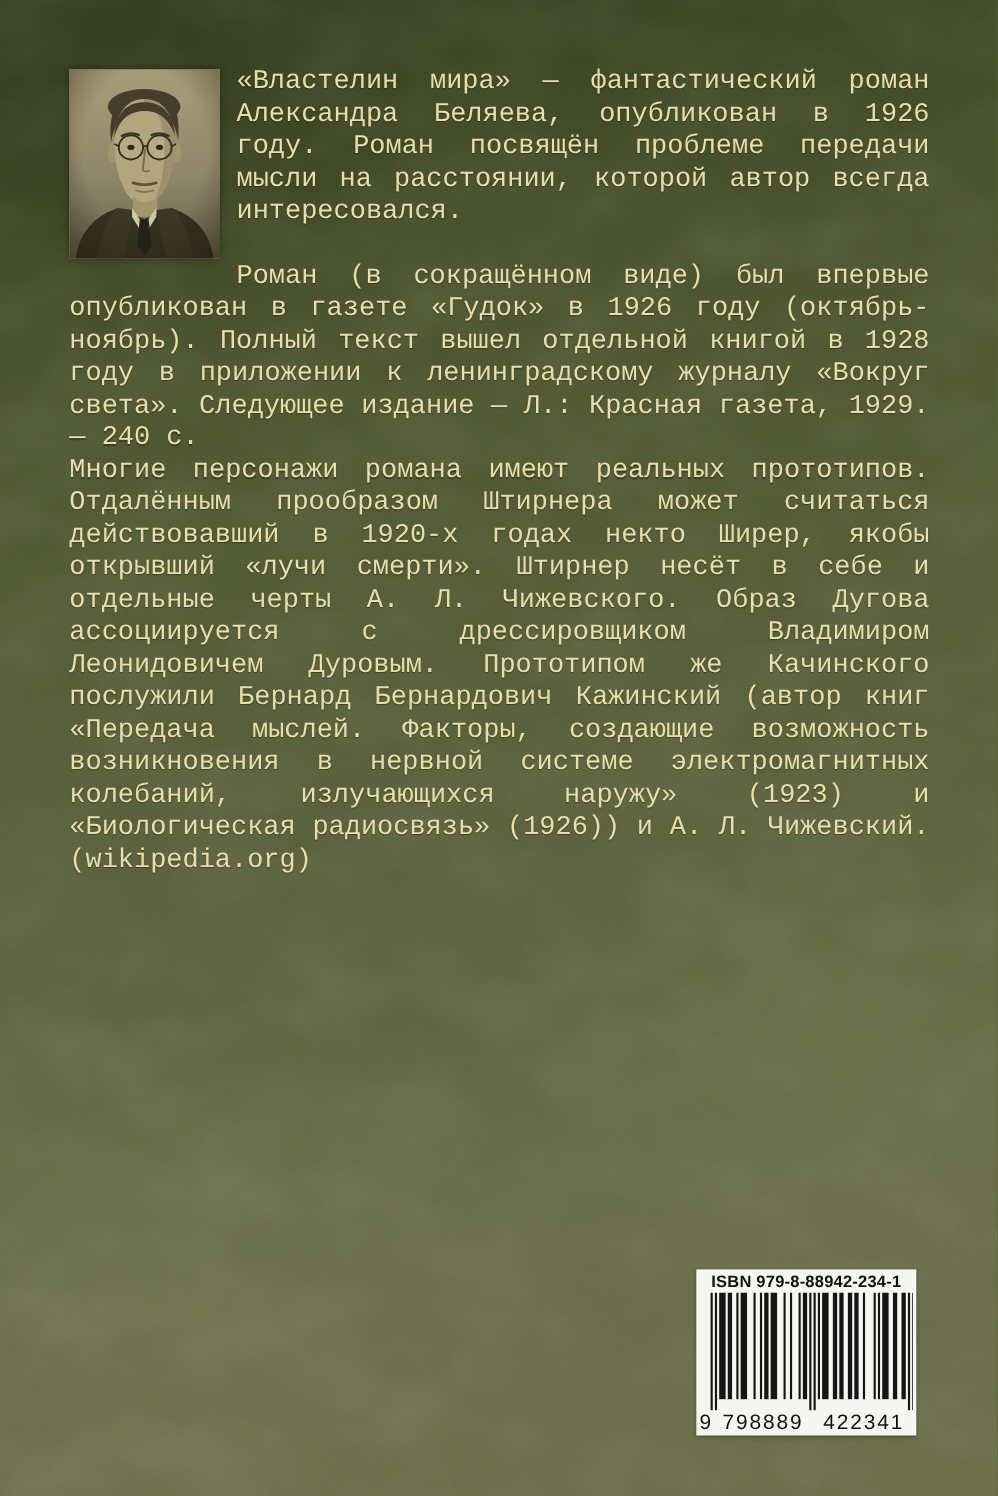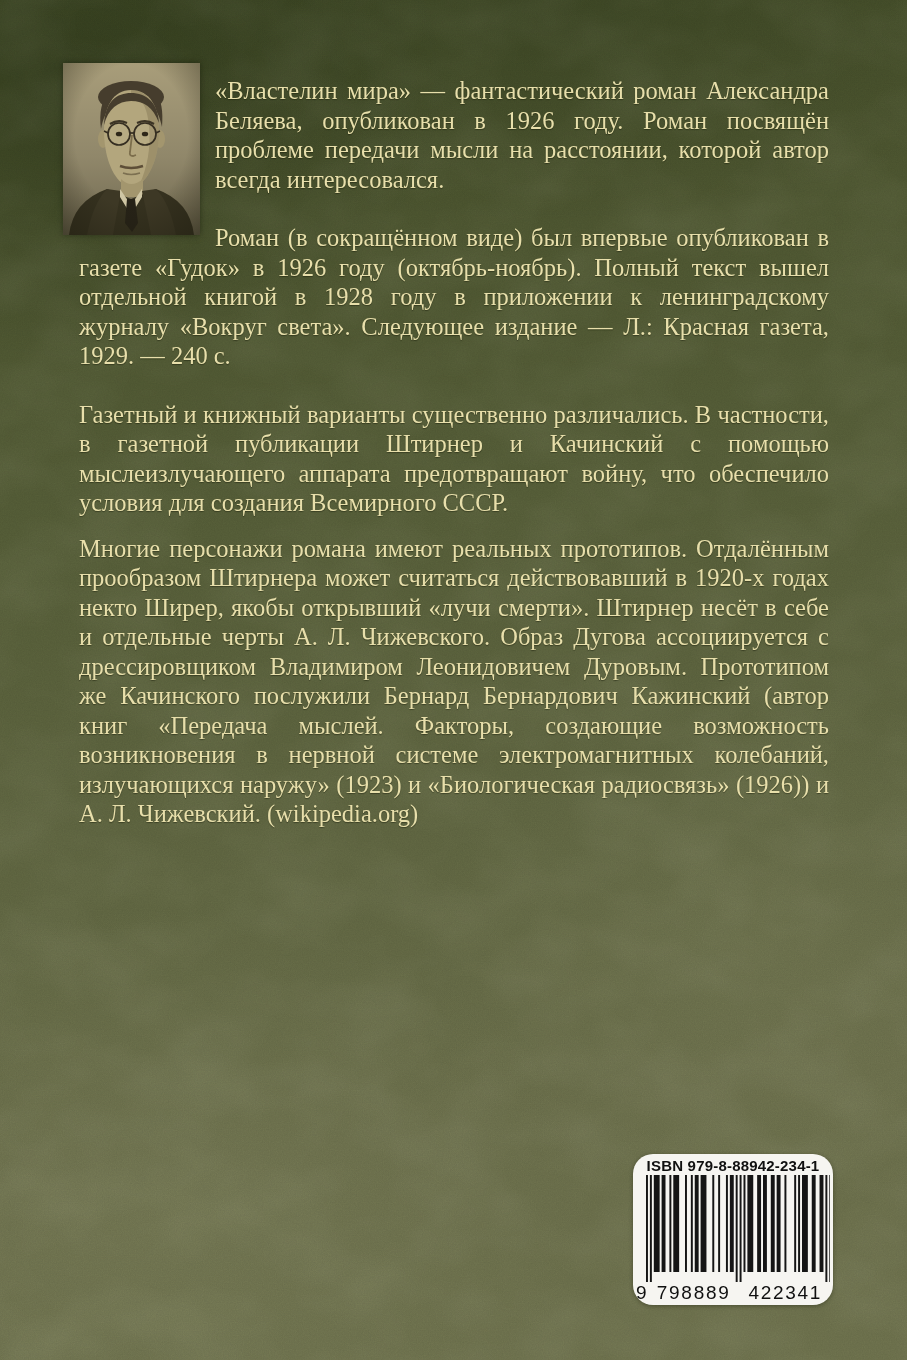--- a/index.html
+++ b/index.html
@@ -14,32 +14,32 @@
       linear-gradient(172deg, #454f2a 0%, #4d5630 16%, #58603a 38%, #636944 62%, #6c704c 80%, #70744f 100%);
     background-color:#5a6139;
     font-family:"Liberation Serif","DejaVu Serif",serif;
   }
   svg.texture{position:absolute;left:0;top:0;z-index:1;pointer-events:none;}
   .content{
     position:absolute;left:63px;top:60px;width:782px;z-index:2;
     color:#e8dfab;font-size:24.5px;line-height:29.5px;text-align:justify;
     text-shadow:0 1px 1px rgba(20,25,5,0.45);
   }
-  .content p{margin:16px;}
+  .content p{margin:0;font-family:Liberation Mono, monospace;}
   .content p.gap{margin-top:29px;}
   .photo{
     float:left;width:137px;height:172px;margin:3px 15px 2px 0;
     box-shadow:0 0 6px rgba(15,20,5,0.5);
     background:#857c60;
   }
   .photo svg{display:block;}
   .barcode-box{
     position:absolute;left:633px;top:1154px;width:200px;height:151px;z-index:2;
     background:#f6f5f1;box-shadow:0 1px 4px rgba(20,25,8,0.4);
-    box-sizing:border-box;padding:3px 3px 0 3px;border-radius:20px;
+    box-sizing:border-box;padding:3px 3px 0 3px;
   }
   .isbn-label{
     font-family:"Liberation Sans","DejaVu Sans",sans-serif;
     font-weight:700;font-size:15px;line-height:18px;color:#101010;
     text-align:center;white-space:nowrap;letter-spacing:0.2px;
   }
   .bc-num{font-family:"Liberation Sans","DejaVu Sans",sans-serif;font-size:19px;fill:#101010;}
 </style>
 </head>
 <body>
@@ -111,21 +111,20 @@
 
         <path d="M57 126 L68 142 L79 126 L79 134 L68 152 L57 134 Z" fill="#cfc6a4"></path>
         <path d="M64 136 L72 136 L75 160 L69 169 L62 160 Z" fill="#262217"></path>
 
         <rect width="137" height="172" fill="url(#pvig)"></rect>
       </svg>
     </div>
 
     <p>«Властелин мира» — фантастический роман Александра Беляева, опубликован в 1926 году. Роман посвящён проблеме передачи мысли на расстоянии, которой автор всегда интересовался.</p>
     <p class="gap">Роман (в сокращённом виде) был впервые опубликован в газете «Гудок» в 1926 году (октябрь-ноябрь). Полный текст вышел отдельной книгой в 1928 году в приложении к ленинградскому журналу «Вокруг света». Следующее издание — Л.: Красная газета, 1929. — 240 с.</p>
-    <p class="gap">Газетный и книжный варианты существенно различались. В частности, в газетной публикации Штирнер и Качинский с помощью мыслеизлучающего аппарата предотвращают войну, что обеспечило условия для создания Всемирного СССР.</p>
     <p>Многие персонажи романа имеют реальных прототипов. Отдалённым прообразом Штирнера может считаться действовавший в 1920-х годах некто Ширер, якобы открывший «лучи смерти». Штирнер несёт в себе и отдельные черты А. Л. Чижевского. Образ Дугова ассоциируется с дрессировщиком Владимиром Леонидовичем Дуровым. Прототипом же Качинского послужили Бернард Бернардович Кажинский (автор книг «Передача мыслей. Факторы, создающие возможность возникновения в нервной системе электромагнитных колебаний, излучающихся наружу» (1923) и «Биологическая радиосвязь» (1926)) и А. Л. Чижевский. (wikipedia.org)</p>
   </div>
 
   <div class="barcode-box">
     <div class="isbn-label">ISBN 979-8-88942-234-1</div>
     <svg id="barcode" width="194" height="130">
         <rect x="10.00" y="0" width="1.95" height="107" fill="#151515"></rect>
         <rect x="13.90" y="0" width="1.95" height="107" fill="#151515"></rect>
         <rect x="17.80" y="0" width="5.85" height="97" fill="#151515"></rect>
         <rect x="25.60" y="0" width="3.90" height="97" fill="#151515"></rect>

